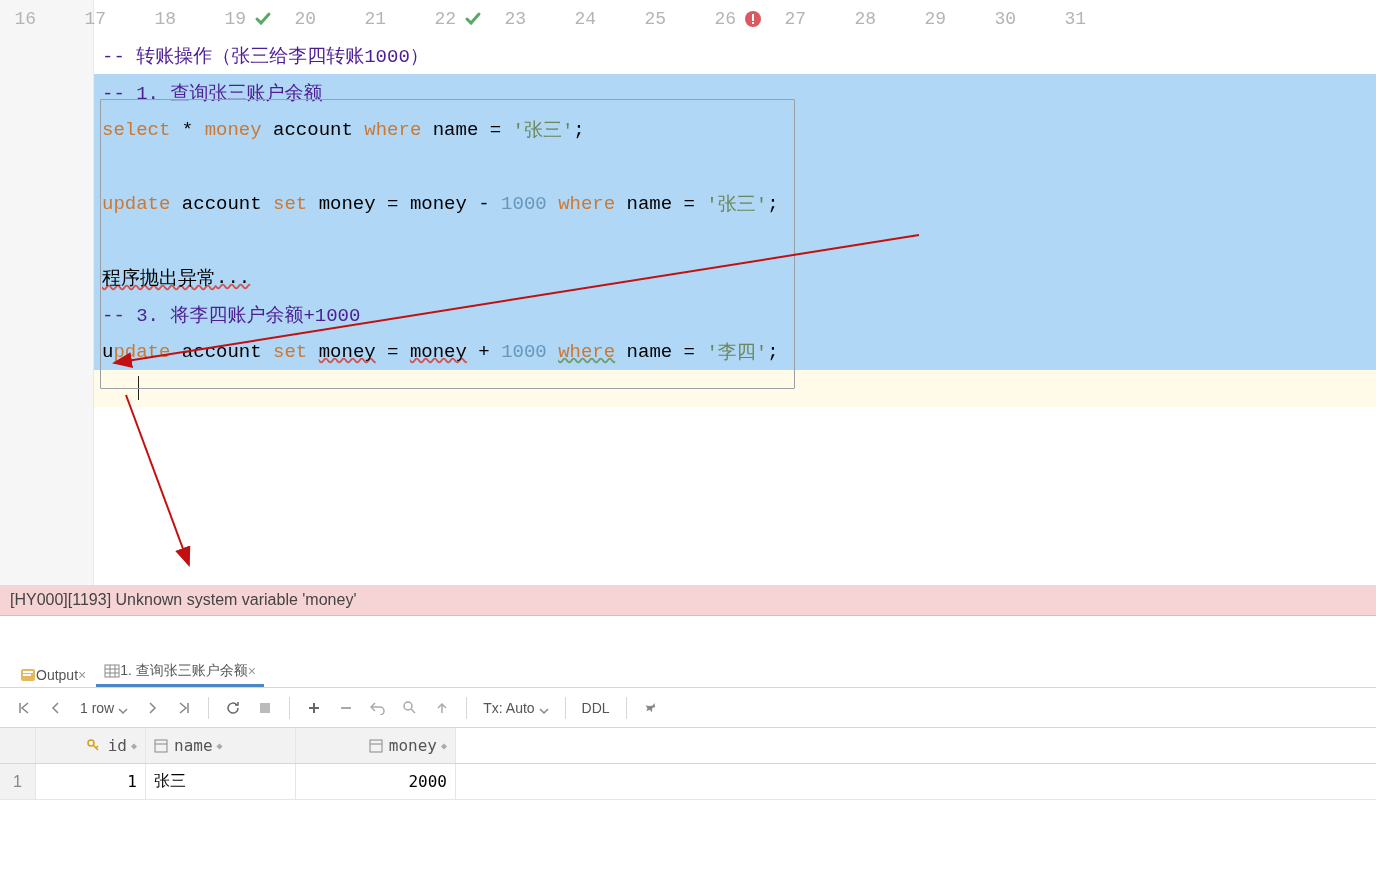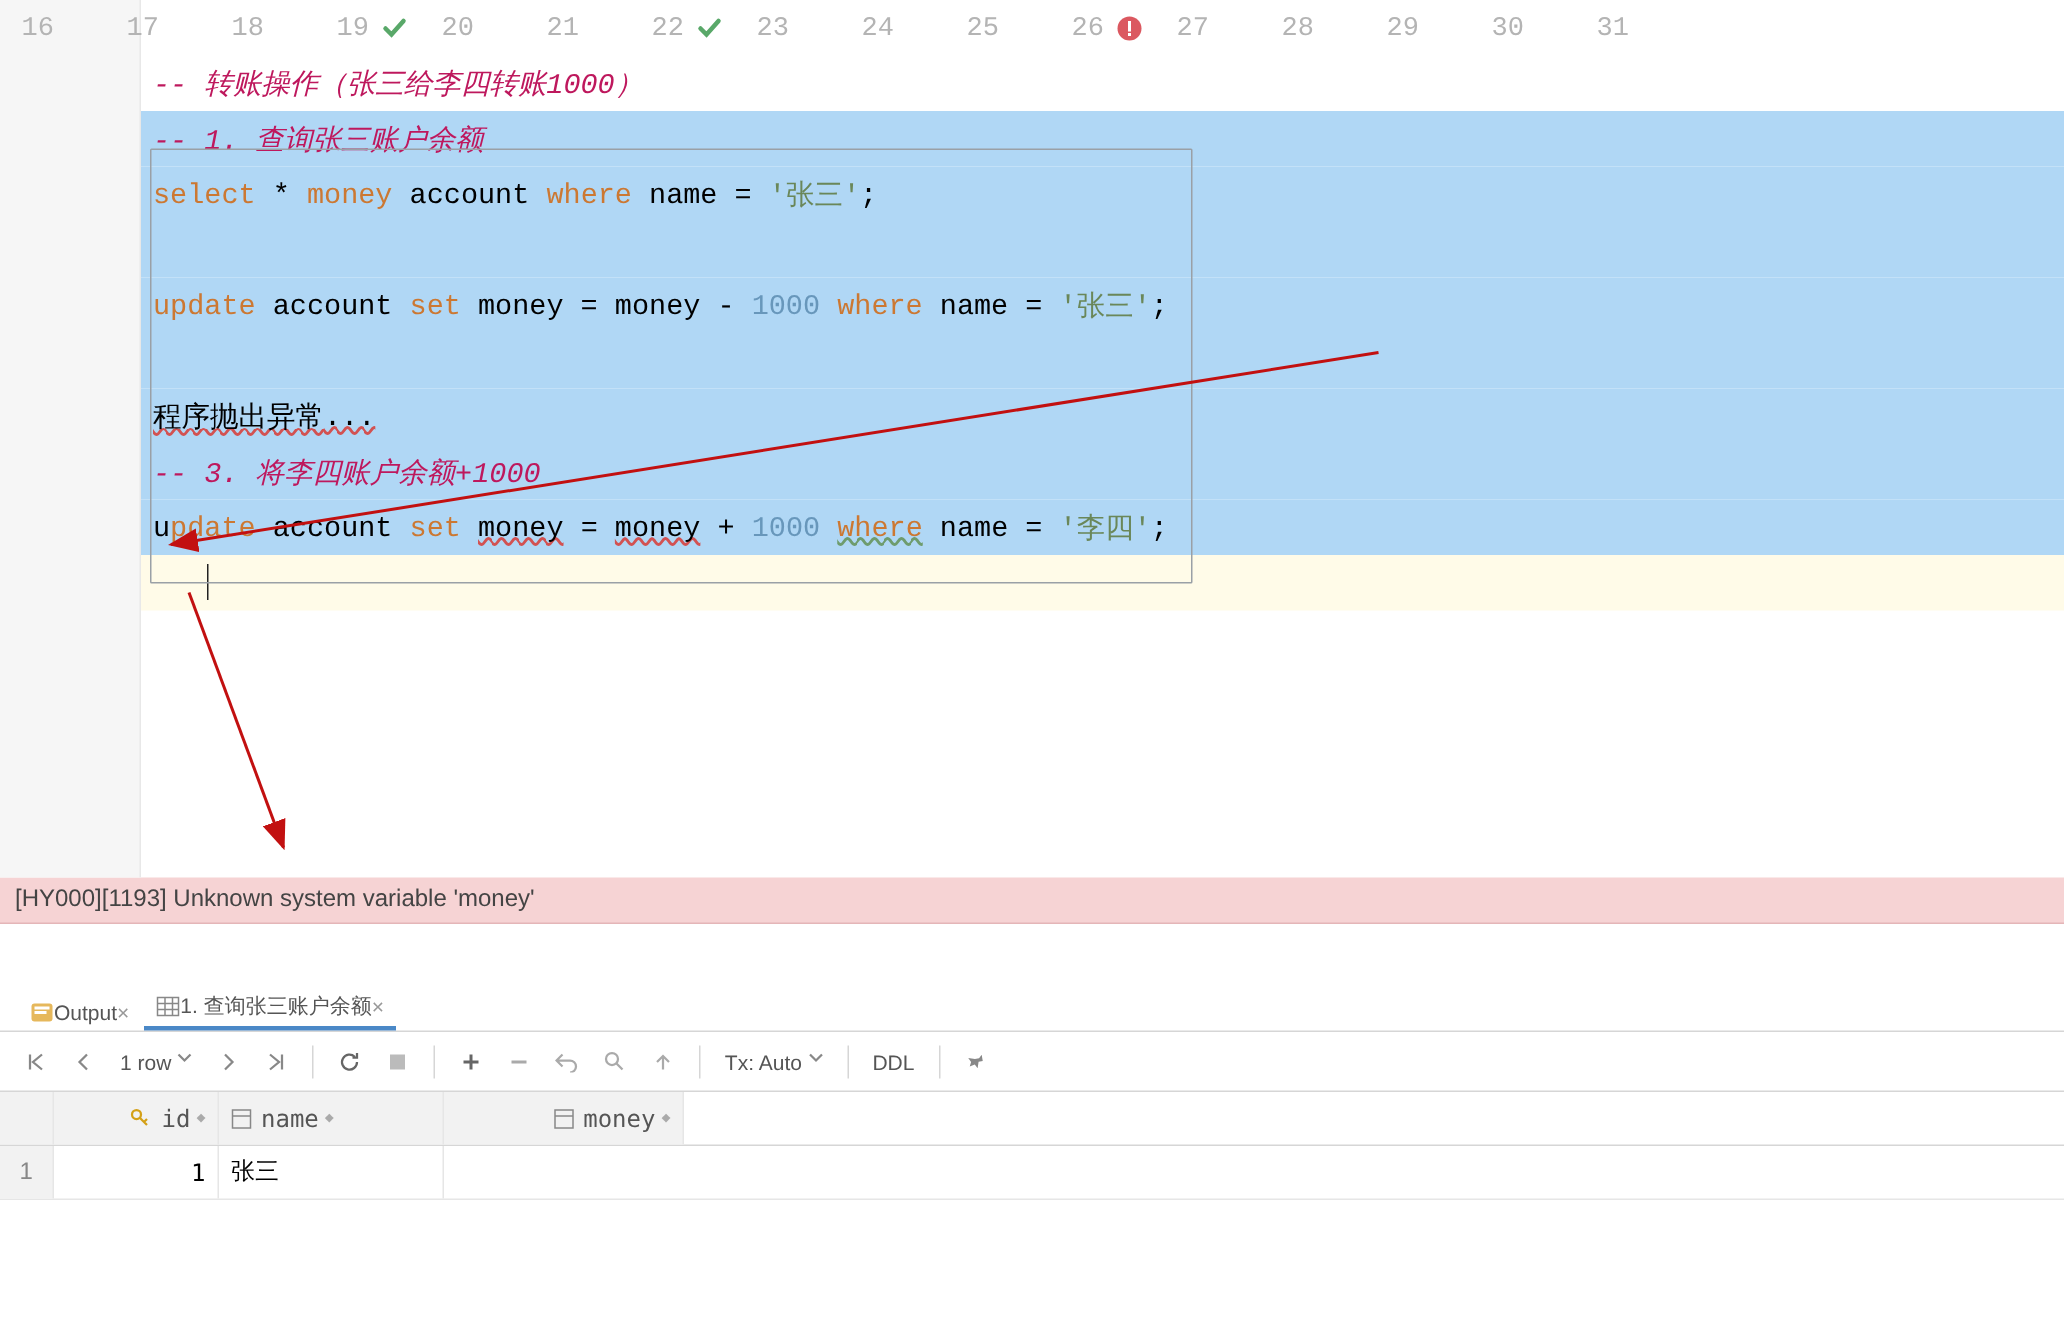--- a/index.html
+++ b/index.html
@@ -55,21 +55,21 @@
     align-items: center;
     padding-left: 8px;
     white-space: pre;
     position:relative;
   }
   .sel { background: #b0d7f5; }
   .current { background: #fffbe8; }
   .kw { color: #cc7832; }
   .num { color: #6897bb; }
   .str { color: #6a8759; }
-  .comment { color:#be185d; font-style:italic; }
+  .comment { color:#4c1d95; }
   .squiggle {
     text-decoration: underline wavy #d25252;
     text-decoration-skip-ink: none;
   }
   .squiggle-g {
     text-decoration: underline wavy #6e9c6e;
     text-decoration-skip-ink: none;
   }
   .execbox { position:absolute; border:1px solid #9aa0a6; border-radius:1px; }
   .error-banner {
@@ -105,21 +105,21 @@
     padding:0 10px;
     gap:4px;
     border-bottom:1px solid #d6d6d6;
   }
   .tb-btn {
     width:28px; height:28px;
     display:flex;align-items:center;justify-content:center;
     color:#666; cursor:pointer; border-radius:3px;
   }
   .tb-sep { width:1px; height:22px; background:#d6d6d6; margin:0 6px; }
-  .tb-text { font-size:14px; color:#555; padding:0 6px; display:flex;align-items:flex-start;gap:4px;cursor:pointer; }
+  .tb-text { font-size:14px; color:#555; padding:0 6px; display:flex;align-items:flex-end;gap:4px;cursor:pointer; }
   .table { display:flex;flex-direction:column; font-size:16px; }
   .th-row, .td-row { display:flex; height:36px; }
   .th-row { border-bottom:1px solid #d6d6d6; }
   .td-row { border-bottom:1px solid #e6e6e6; background:#fff; }
   .th, .td { display:flex;align-items:center;padding:0 8px;border-right:1px solid #e6e6e6; }
   .th { background:#f2f2f2; color:#555; font-family:"Consolas",monospace; }
   .rownum { width:36px; justify-content:center; color:#888; background:#f2f2f2;}
   .c-id { width:110px; justify-content:flex-end; font-family:"Consolas",monospace;}
   .c-name { width:150px; }
   .c-money { width:160px; justify-content:flex-end; font-family:"Consolas",monospace;}
@@ -382,14 +382,15 @@
           <line x1="1" y1="5" x2="13" y2="5" stroke="#888"></line>
         </svg>
       <span>money</span>
       <span class="sort-ind">◆</span>
     </div>
   </div>
   <div class="td-row">
     <div class="td rownum">1</div>
     <div class="td c-id">1</div>
     <div class="td c-name">张三</div>
+    <div class="td c-money">2000</div>
   </div>
 </div>
 
 </body></html>

